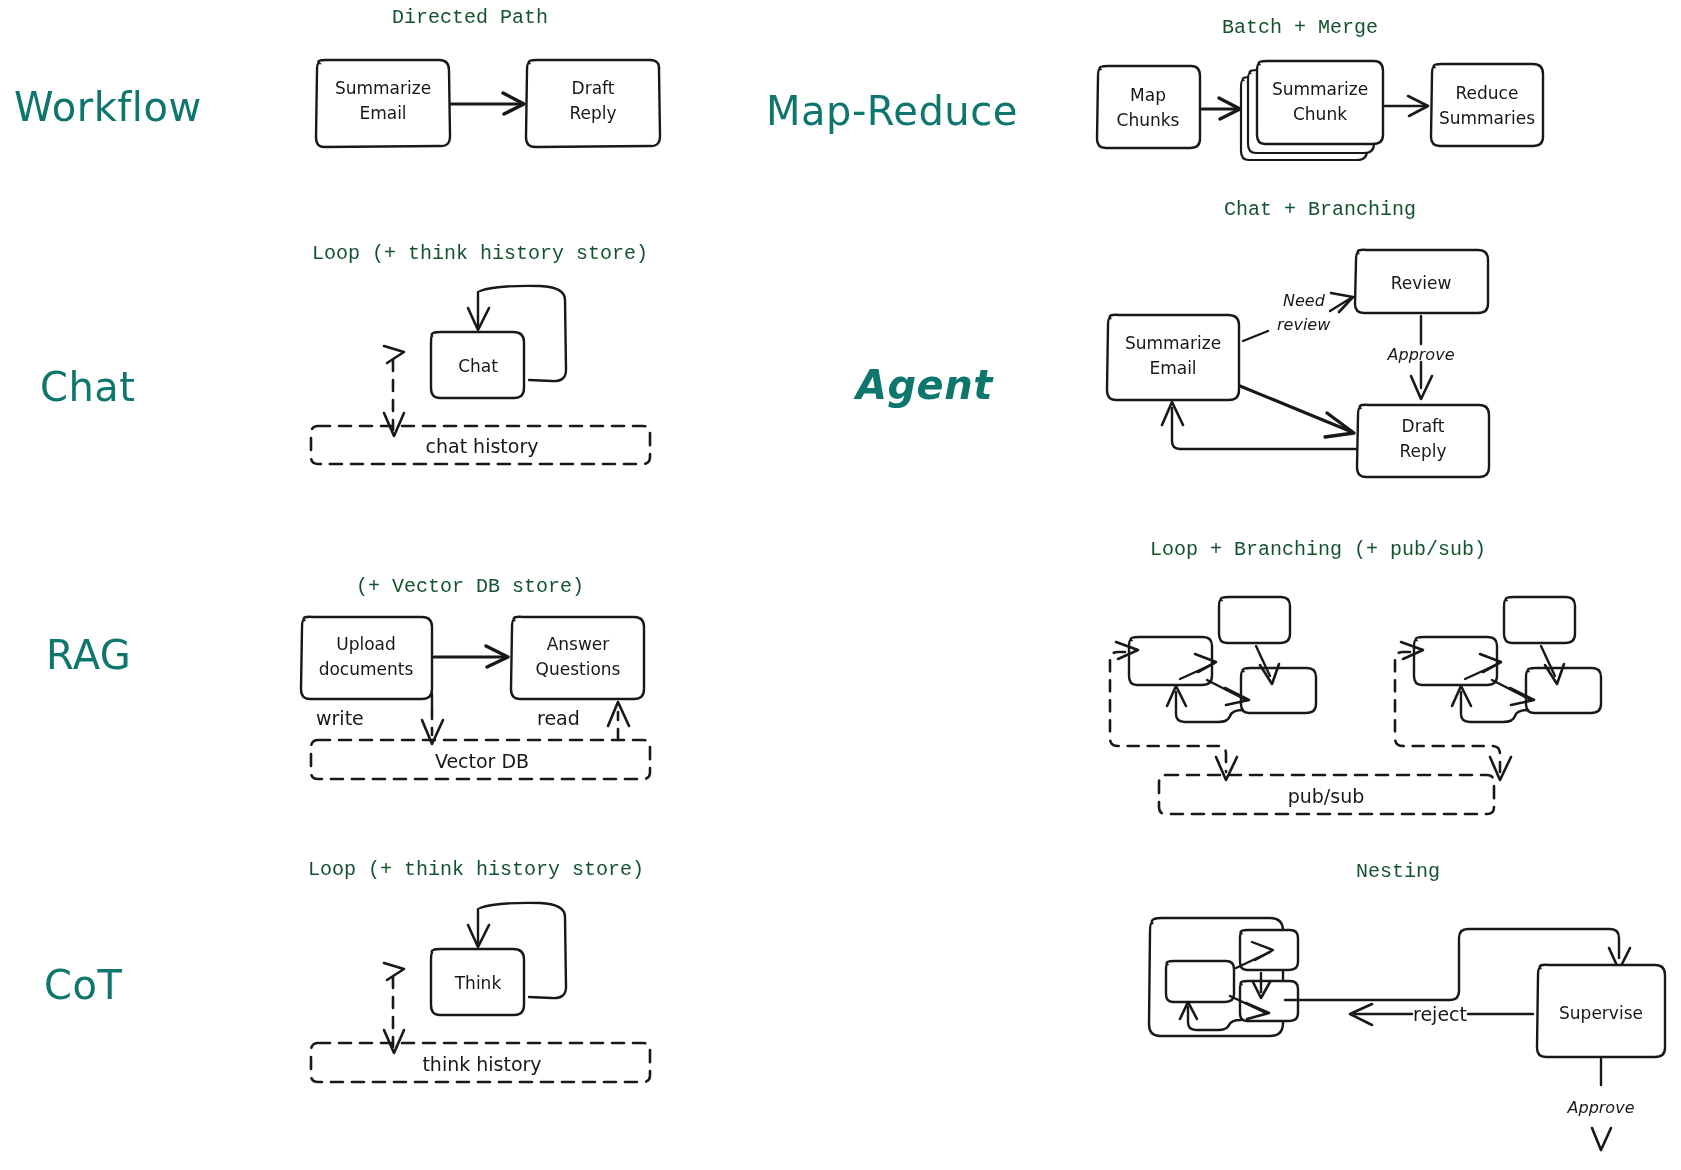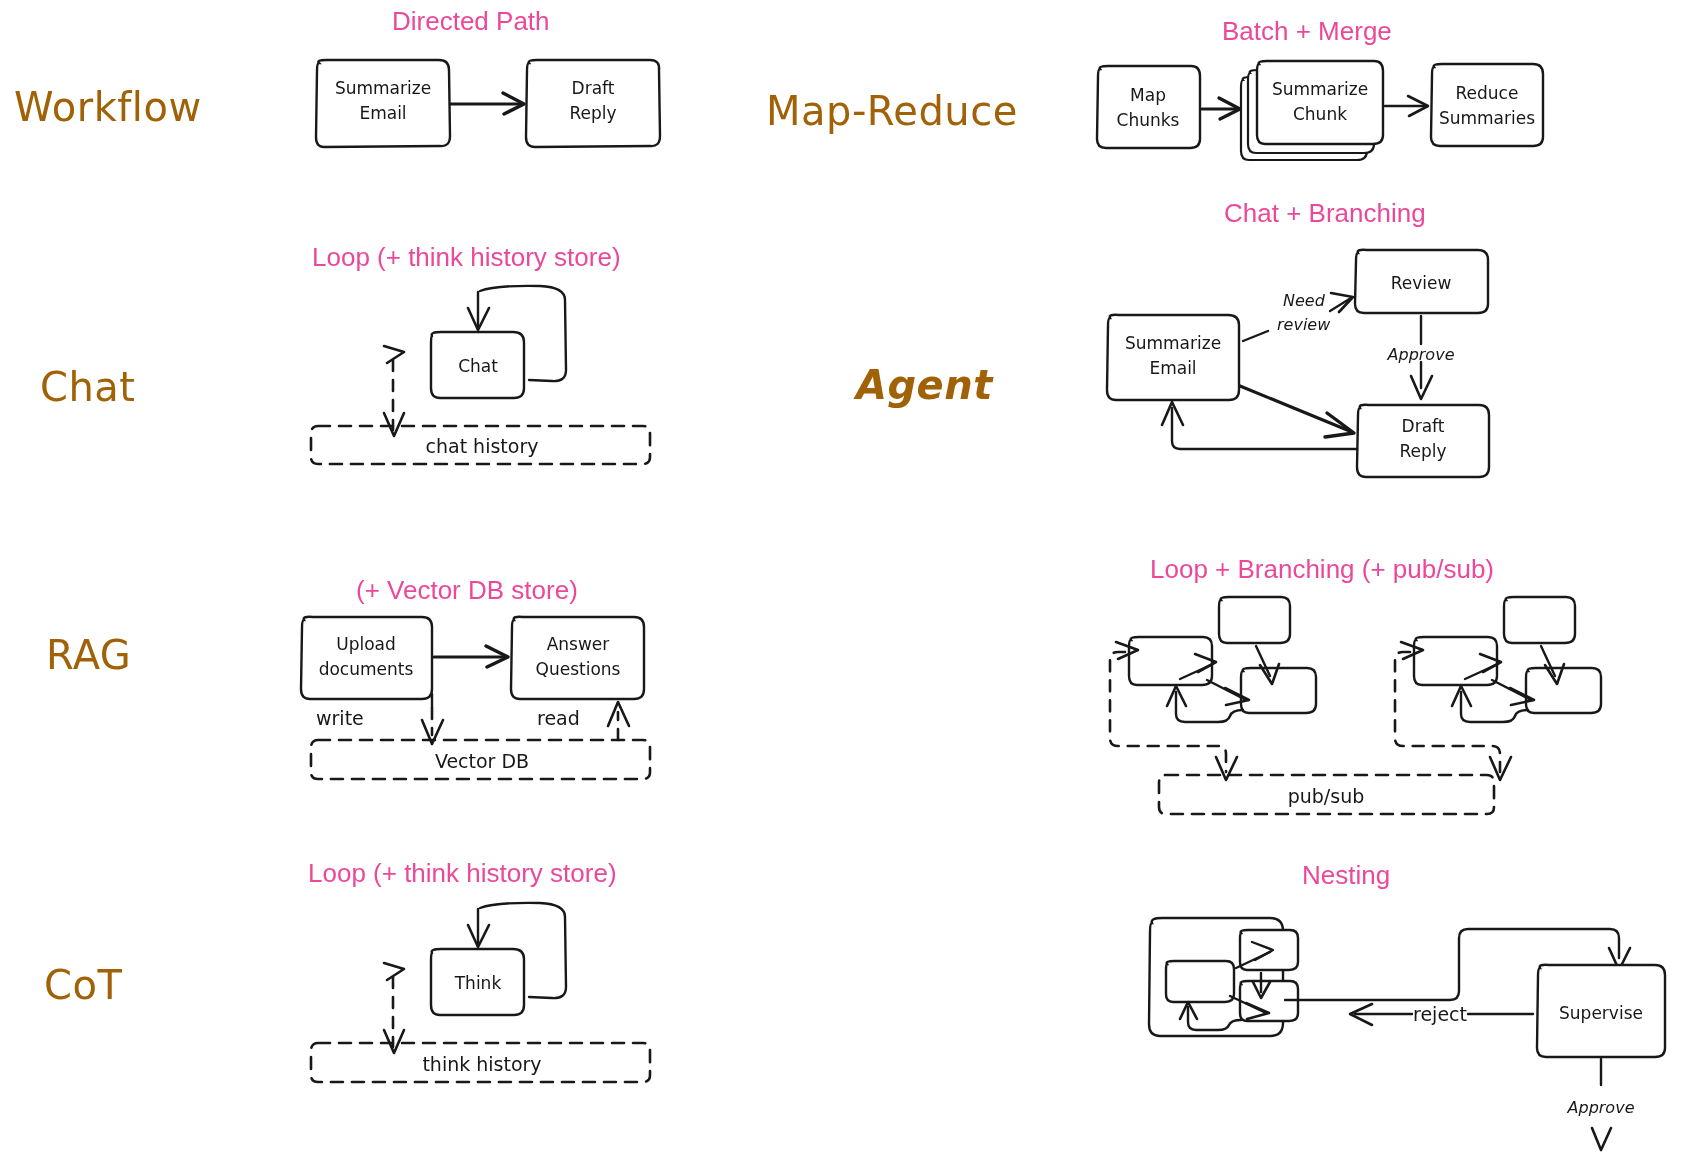--- a/index.html
+++ b/index.html
@@ -1,24 +1,24 @@
 <!DOCTYPE html>
 <html><head>
 <meta charset="utf-8">
 <style>
   html,body{margin:0;padding:0;background:#ffffff;}
   body{width:1681px;height:1170px;position:relative;overflow:hidden;
        font-family:"DejaVu Sans",sans-serif;color:#1b1b1f;}
   .stage{position:absolute;inset:0;width:1681px;height:1170px;}
   svg.board{position:absolute;left:0;top:0;width:1681px;height:1170px;}
   .rowlabel{position:absolute;font-family:"DejaVu Sans",sans-serif;
-            font-size:40px;color:#a16207;white-space:nowrap;letter-spacing:.5px;}
+            font-size:40px;color:#0f766e;white-space:nowrap;letter-spacing:.5px;}
   .rowlabel.slant{font-style:italic;font-weight:600;}
-  .caption{position:absolute;font-size:26px;color:#ec4899;white-space:nowrap;
-           font-family:Liberation Sans, sans-serif;}
+  .caption{position:absolute;font-size:20px;color:#14532d;white-space:nowrap;
+           font-family:Liberation Mono, monospace;}
   .nodetext{font-size:17px;fill:#18181b;font-family:"DejaVu Sans",sans-serif;}
   .edgelabel{font-size:16px;fill:#18181b;font-family:"DejaVu Sans",sans-serif;font-style:italic;}
   .storetext{font-size:19px;fill:#18181b;font-family:"DejaVu Sans",sans-serif;}
   .bx{fill:#ffffff;stroke:#18181b;stroke-width:2.4;}
   .bx-thin{fill:#ffffff;stroke:#18181b;stroke-width:2.2;}
   .store{fill:none;stroke:#18181b;stroke-width:2.6;stroke-dasharray:12 9;stroke-linecap:round;}
   .ln{fill:none;stroke:#18181b;stroke-width:2.4;stroke-linecap:round;stroke-linejoin:round;}
   .ln-thick{fill:none;stroke:#18181b;stroke-width:3.2;stroke-linecap:round;stroke-linejoin:round;}
   .ln-dash{fill:none;stroke:#18181b;stroke-width:2.6;stroke-dasharray:11 9;stroke-linecap:round;}
   .ah{fill:none;stroke:#18181b;stroke-width:2.6;stroke-linecap:round;stroke-linejoin:round;}
@@ -35,23 +35,23 @@
   <div class="rowlabel" style="left:44px;top:962px;">CoT</div>
 
   <div class="rowlabel" style="left:766px;top:88px;">Map-Reduce</div>
   <div class="rowlabel slant" style="left:820px;top:362px;margin-left:36px;">Agent</div>
 
   <div class="caption" style="left:392px;top:6px;">Directed Path</div>
   <div class="caption" style="left:1222px;top:16px;text-align:center;">Batch + Merge</div>
   <div class="caption" style="left:312px;top:242px;">Loop (+ think history store)</div>
   <div class="caption" style="left:1224px;top:198px;">Chat + Branching</div>
   <div class="caption" style="left:356px;top:562px;margin-top:13px;">(+ Vector DB store)</div>
-  <div class="caption" style="left:1150px;top:554px;">Loop + Branching (+ pub/sub)</div>
+  <div class="caption" style="left:1150px;top:538px;">Loop + Branching (+ pub/sub)</div>
   <div class="caption" style="left:308px;top:858px;">Loop (+ think history store)</div>
-  <div class="caption" style="left:1302px;top:860px;">Nesting</div>
+  <div class="caption" style="left:1356px;top:860px;">Nesting</div>
 
   <svg class="board" viewBox="0 0 1681 1170">
 
     <g>
       <path class="bx" d="M319,63 Q316,60 326,60 L439,60 Q449,60 449,70 L450,136 Q450,147 440,146 L324,147 Q316,147 316,137 L317,71 Q317,63 319,63 Z"></path>
       <text class="nodetext" x="383" y="94" text-anchor="middle">Summarize</text>
       <text class="nodetext" x="383" y="119" text-anchor="middle">Email</text>
 
       <path class="bx" d="M529,63 Q527,60 537,60 L650,60 Q660,60 659,70 L660,136 Q660,147 650,146 L535,147 Q526,147 526,137 L527,71 Q527,63 529,63 Z"></path>
       <text class="nodetext" x="593" y="94" text-anchor="middle">Draft</text>

